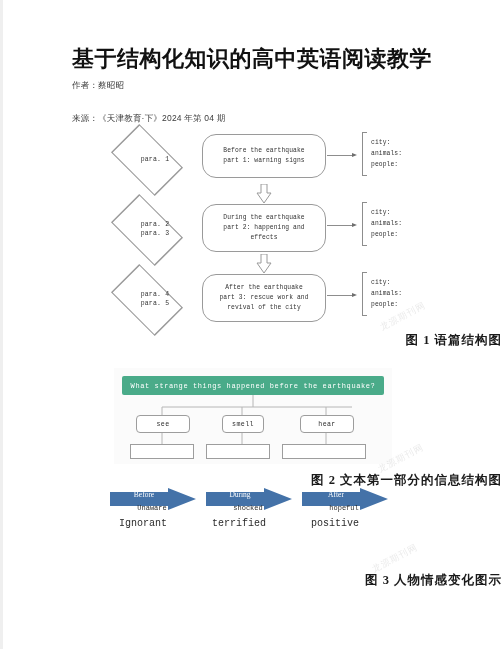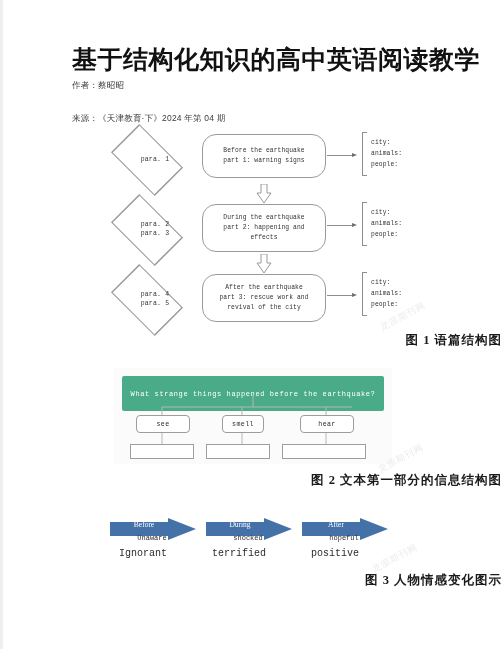--- a/index.html
+++ b/index.html
@@ -30,21 +30,21 @@
 
   
   .header {
     position: absolute;
     left: 72px;
     top: 46px;
     width: 380px;
   }
   .doc-title {
     font-family: "Liberation Sans", sans-serif;
-    font-size: 25px;
+    font-size: 22px;
     font-weight: 700;
     letter-spacing: 0.5px;
     color: #111111;
     line-height: 26px;
     margin: 0;
     white-space: nowrap;
   }
   .meta-line {
     font-family: "Liberation Sans", sans-serif;
     font-size: 8.5px;
@@ -215,21 +215,21 @@
     top: 368px;
     width: 278px;
     height: 96px;
     background: #fbfbfb;
   }
   .f2-banner {
     position: absolute;
     left: 8px;
     top: 8px;
     width: 262px;
-    height: 35px;
+    height: 19px;
     background: #4aab89;
     border-radius: 2px;
     display: flex;
     align-items: center;
     justify-content: center;
     color: #ffffff;
     font-family: "Liberation Mono", monospace;
     font-size: 7px;
     letter-spacing: 0.6px;
     white-space: nowrap;
@@ -263,21 +263,21 @@
   .f2-empty.e0 { left: 16px;  width: 62px; }
   .f2-empty.e1 { left: 92px;  width: 62px; }
   .f2-empty.e2 { left: 168px; width: 82px; }
 
   .f2-lines { position: absolute; left: 0; top: 0; }
 
   
   .fig3 {
     position: absolute;
     left: 110px;
-    top: 510px;
+    top: 480px;
     width: 290px;
     height: 58px;
   }
   .f3-group {
     position: absolute;
     top: 0;
     width: 92px;
     height: 58px;
   }
   .f3-group.g0 { left: 0px; }

